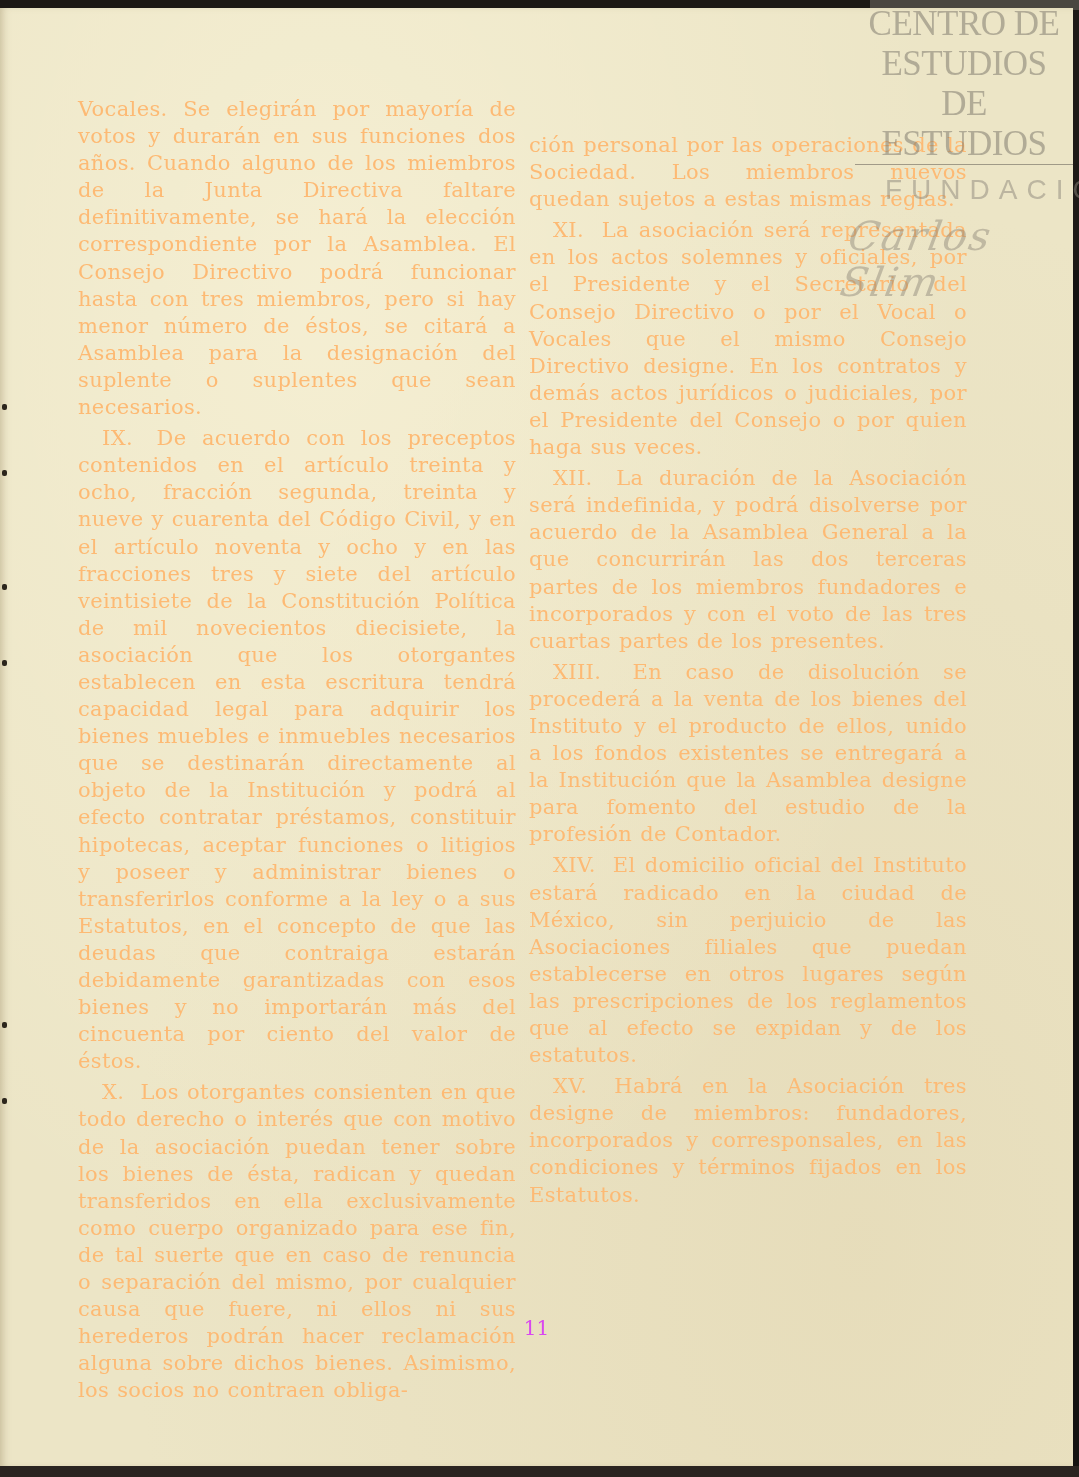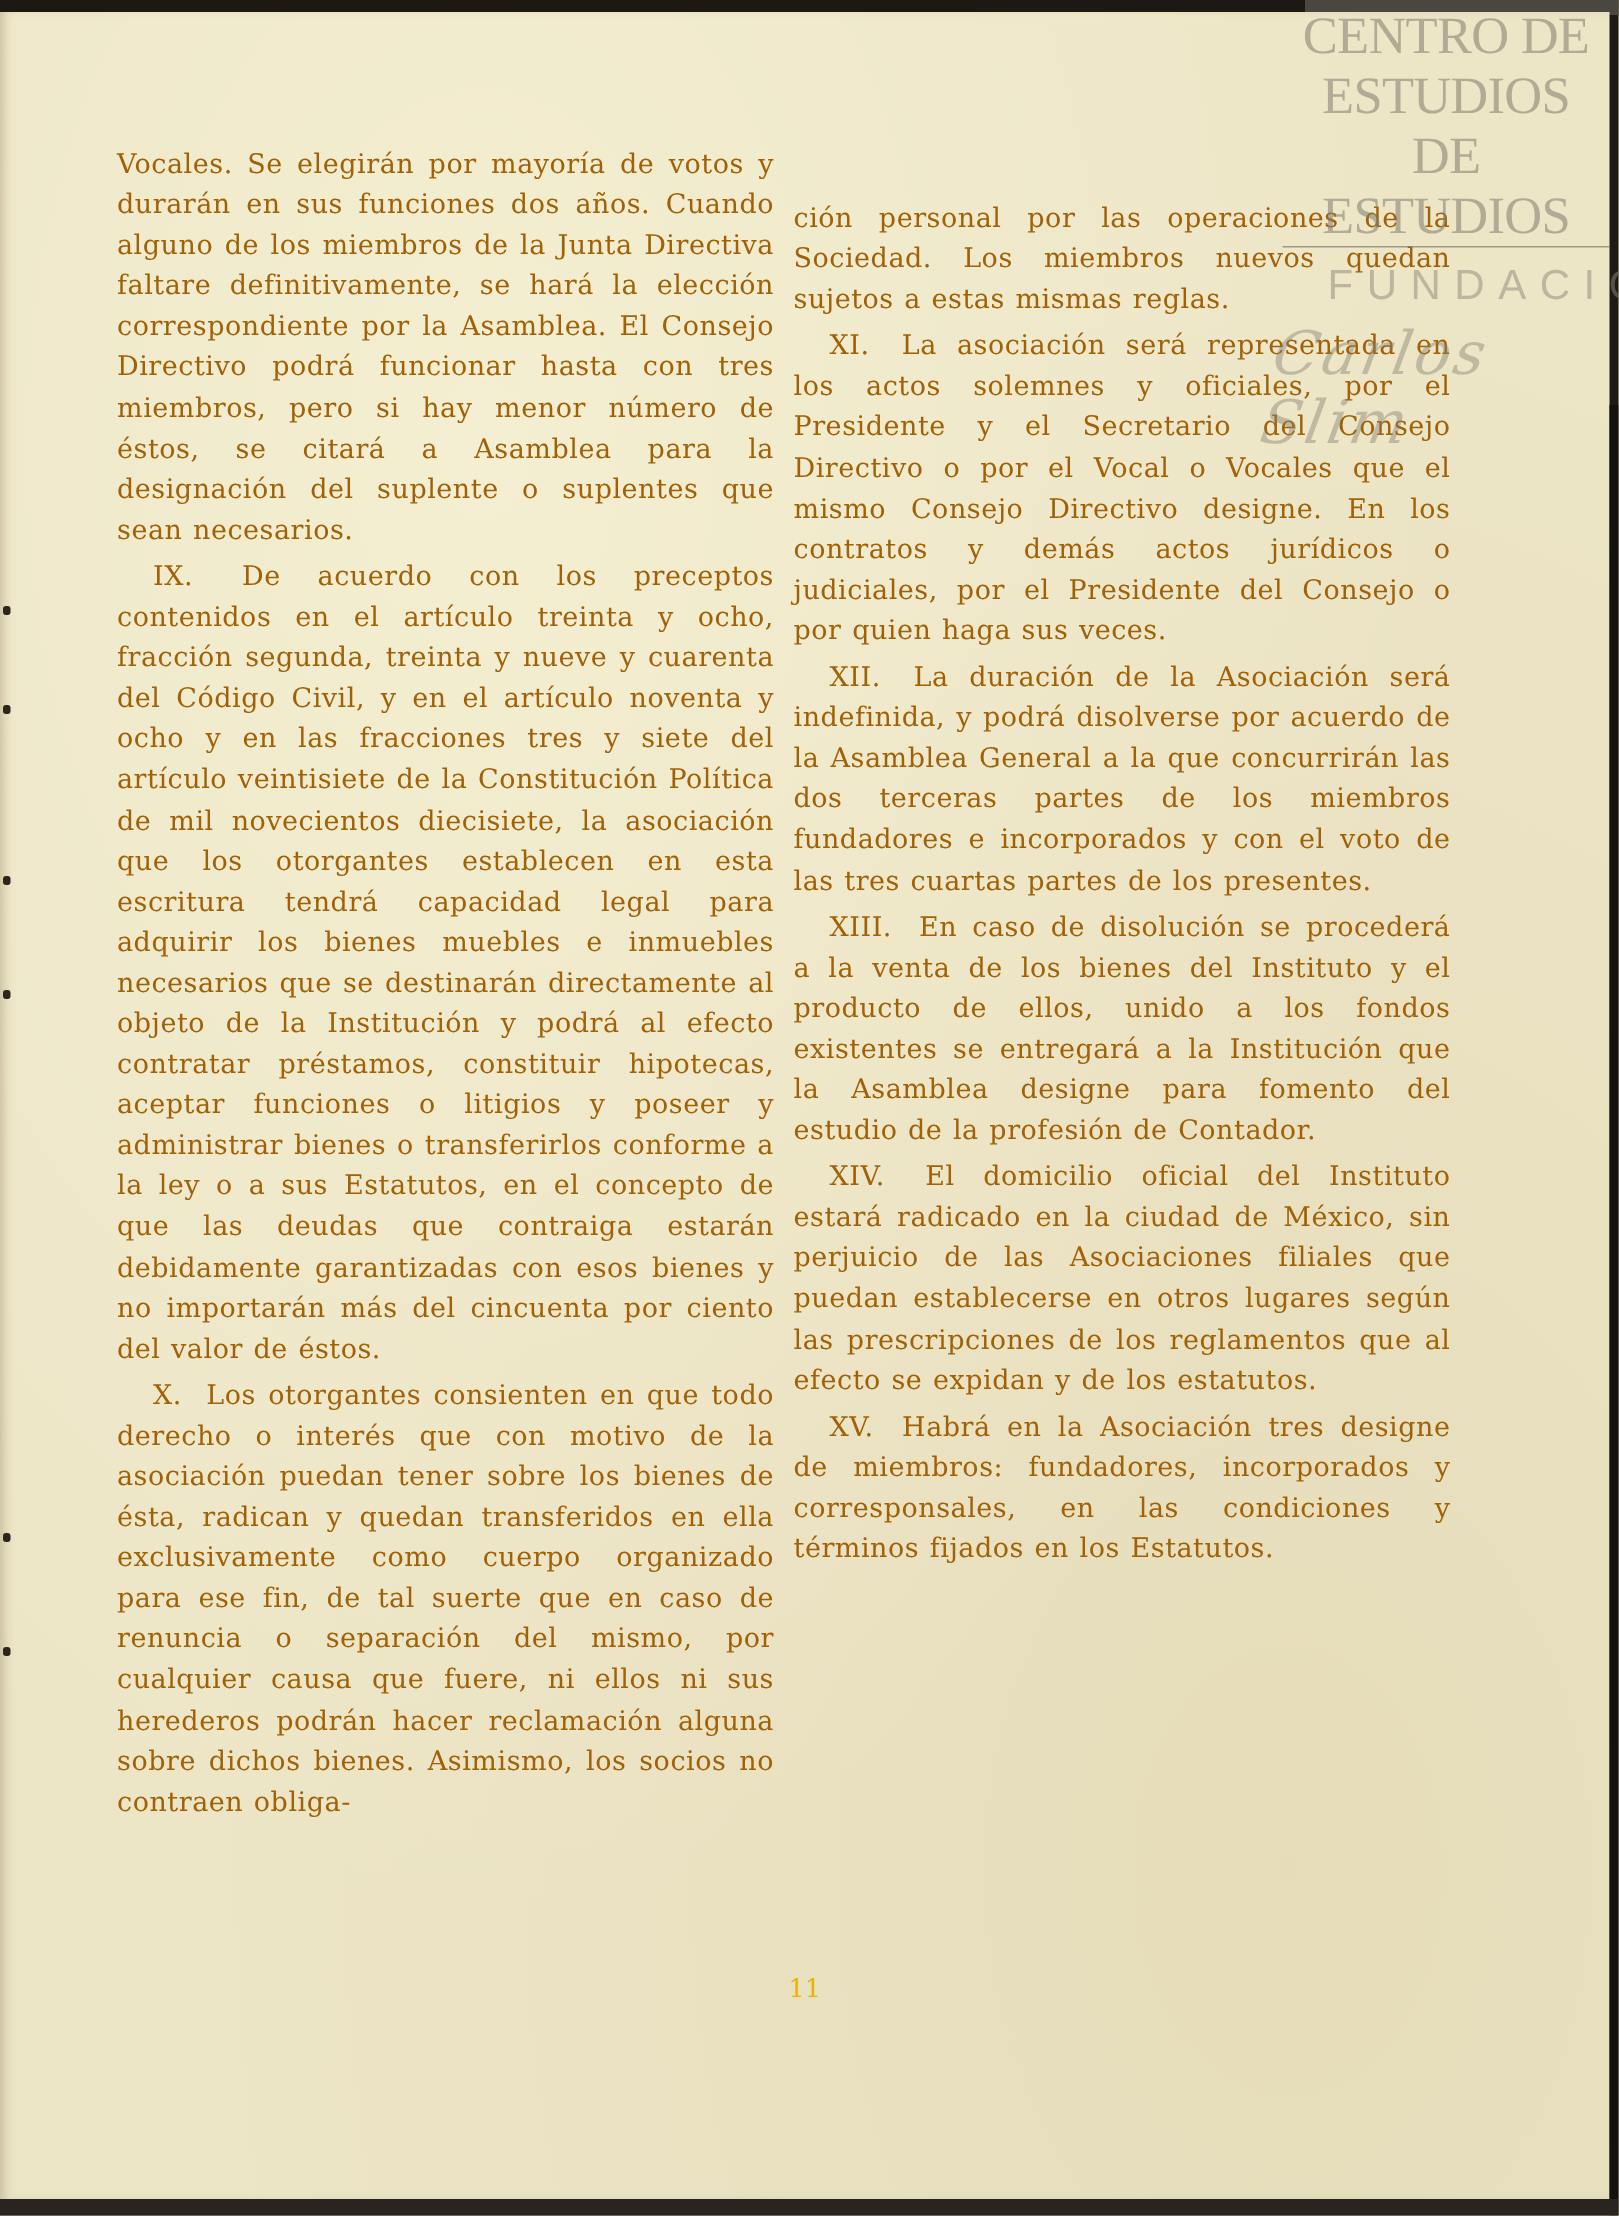--- a/index.html
+++ b/index.html
@@ -26,34 +26,34 @@
   }
   .bottom-band {
     position: absolute; left: 0; top: 1466px; width: 1079px; height: 11px; background: #2a2420;
   }
   .binding-mark {
     position: absolute; left: 2px; width: 5px; height: 6px; background: #2b251c; border-radius: 2px;
   }
   .col {
     position: absolute; top: 96px;
     font-family: "DejaVu Serif", serif;
-    font-size: 18px; line-height: 27.1px;
-    color: #a16207;
+    font-size: 21px; line-height: 27.1px;
+    color: #fdba74;
     text-align: justify;
     letter-spacing: 0.35px;
     word-spacing: 1px;
   }
   .col-left { left: 78px; width: 438px; }
   .col-right { left: 529px; width: 438px; margin-top: 36px; }
   .para { margin: 0 0 4px 0; text-indent: 24px; }
   .para.cont { text-indent: 0; }
   .numeral { margin-right: 8px; }
   .page-number {
     position: absolute; left: 0; width: 1073px; top: 1316px; text-align: center;
-    font-family: "DejaVu Serif", serif; font-size: 17px; color: #eab308;
+    font-family: "DejaVu Serif", serif; font-size: 20px; color: #d946ef;
   }
   .watermark {
     position: absolute; left: 855px; top: 4px; width: 218px;
     font-family: "Liberation Serif", serif; color: rgba(130,124,112,0.55);
     text-align: center;
   }
   .wm-line { font-size: 35px; line-height: 40px; letter-spacing: -0.5px; display: block; }
   .wm-rule {
     position: absolute; left: 855px; top: 164px; width: 218px; height: 1px; background: rgba(110,104,94,0.6);
   }

